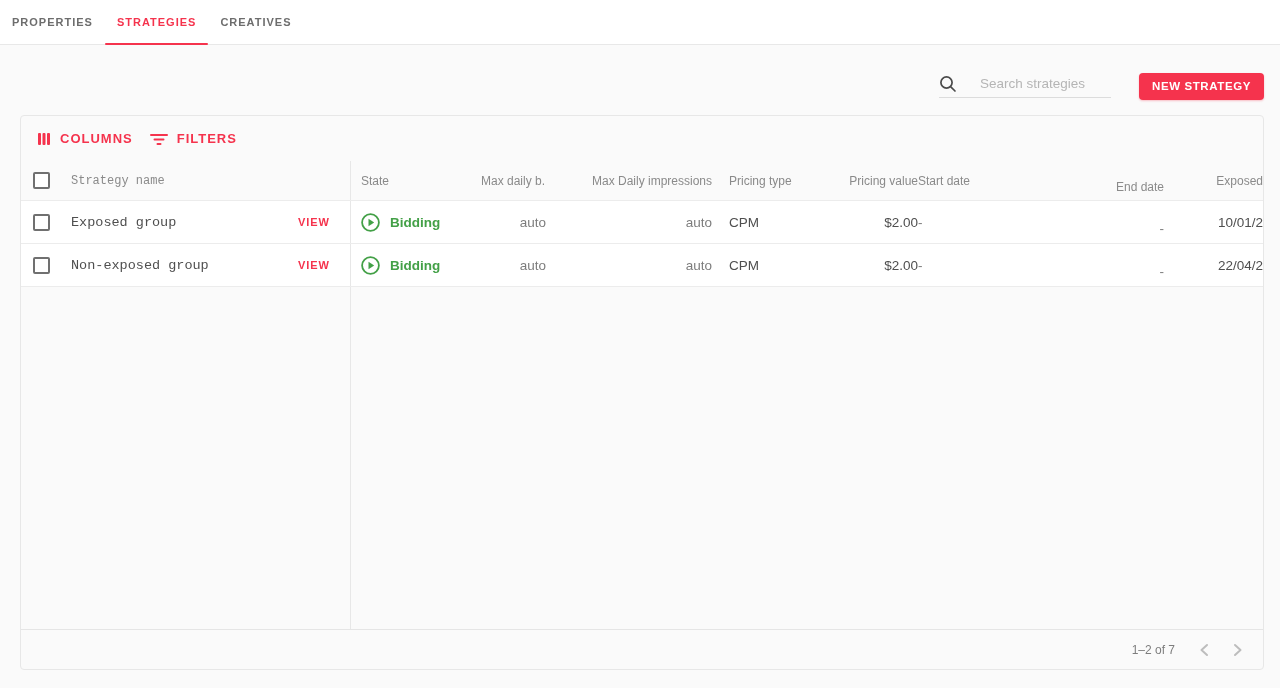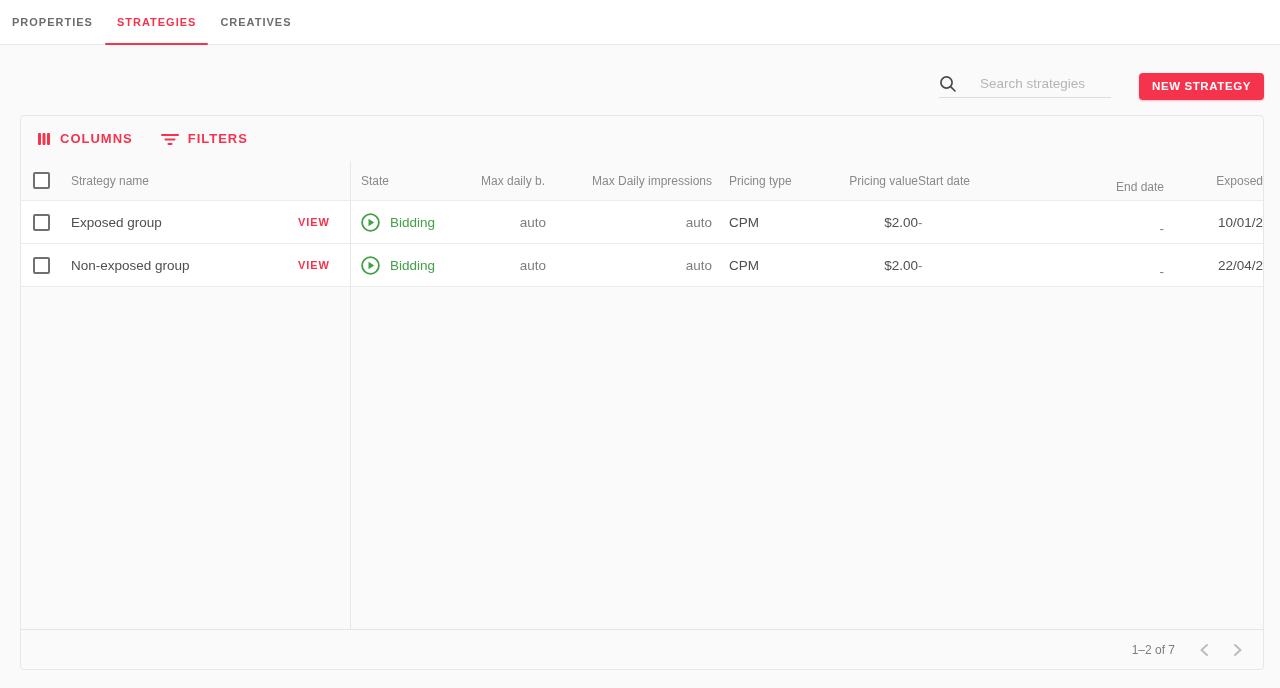--- a/index.html
+++ b/index.html
@@ -52,21 +52,21 @@
   }
 
   
   .card {
     margin:15px 16px 0 20px; height:555px;
     background:#fafafa; border:1px solid #e7e7e7; border-radius:4px;
     display:flex; flex-direction:column; overflow:hidden;
   }
   .card-toolbar {
     height:45px; flex:none; display:flex; align-items:center;
-    gap:28px; padding-left:16px;
+    gap:17px; padding-left:16px;
   }
   .tool-btn {
     display:flex; align-items:center; gap:9px; cursor:pointer;
     color:#f5334d; font-size:13px; font-weight:600; letter-spacing:1px;
   }
 
   .tbl-row { display:flex; align-items:stretch; flex:none; }
   .left-sec {
     width:330px; flex:none; display:flex; align-items:center;
     border-right:1px solid #e7e7e7; padding-left:12px;
@@ -75,37 +75,37 @@
 
   .header-row { height:40px; font-size:12px; color:#8a8a8a; }
   .data-row   { height:43px; background:#ffffff; font-size:13.5px; color:#4f4f4f; }
   .header-row { border-bottom:1px solid #ececec; }
   .data-row   { border-bottom:1px solid #ececec; }
 
   .chk {
     width:17px; height:17px; border:2px solid #707070; border-radius:2px;
     background:#fff; flex:none; cursor:pointer;
   }
-  .name-cell { margin-left:21px; flex:1; white-space:nowrap; overflow:hidden; }
+  .name-cell { margin-left:21px; flex:1; white-space:nowrap; overflow:hidden;font-family:Liberation Mono, monospace; }
   .view-link {
     margin-right:20px; color:#f5334d; font-size:11px; font-weight:700;
     letter-spacing:1px; cursor:pointer; flex:none;
   }
 
   .cell { white-space:nowrap; overflow:hidden; flex:none; }
   .c-state    { width:130px; padding-left:10px; display:flex; align-items:center; gap:10px; }
   .c-budget   { width:65px;  text-align:right; }
   .c-impr     { width:166px; text-align:right; }
   .c-ptype    { width:99px;  padding-left:17px; }
   .c-pvalue   { width:107px; text-align:right; }
   .c-start    { width:123px; }
   .c-end      { width:123px; text-align:right;margin-top:12px; }
   .c-creation { flex:1; text-align:right; padding-right:0; }
 
-  .state-green { color:#43a047; }
+  .state-green { color:#43a047;font-weight:bold; }
   .muted { color:#7d7d7d; }
 
   .body-filler { flex:1; display:flex; }
   .filler-left { width:330px; border-right:1px solid #e7e7e7; }
 
   .card-footer {
     height:40px; flex:none; border-top:1px solid #e5e5e5;
     display:flex; align-items:center; justify-content:flex-end;
     gap:24px; padding-right:20px; font-size:12px; color:#7d7d7d;
   }

